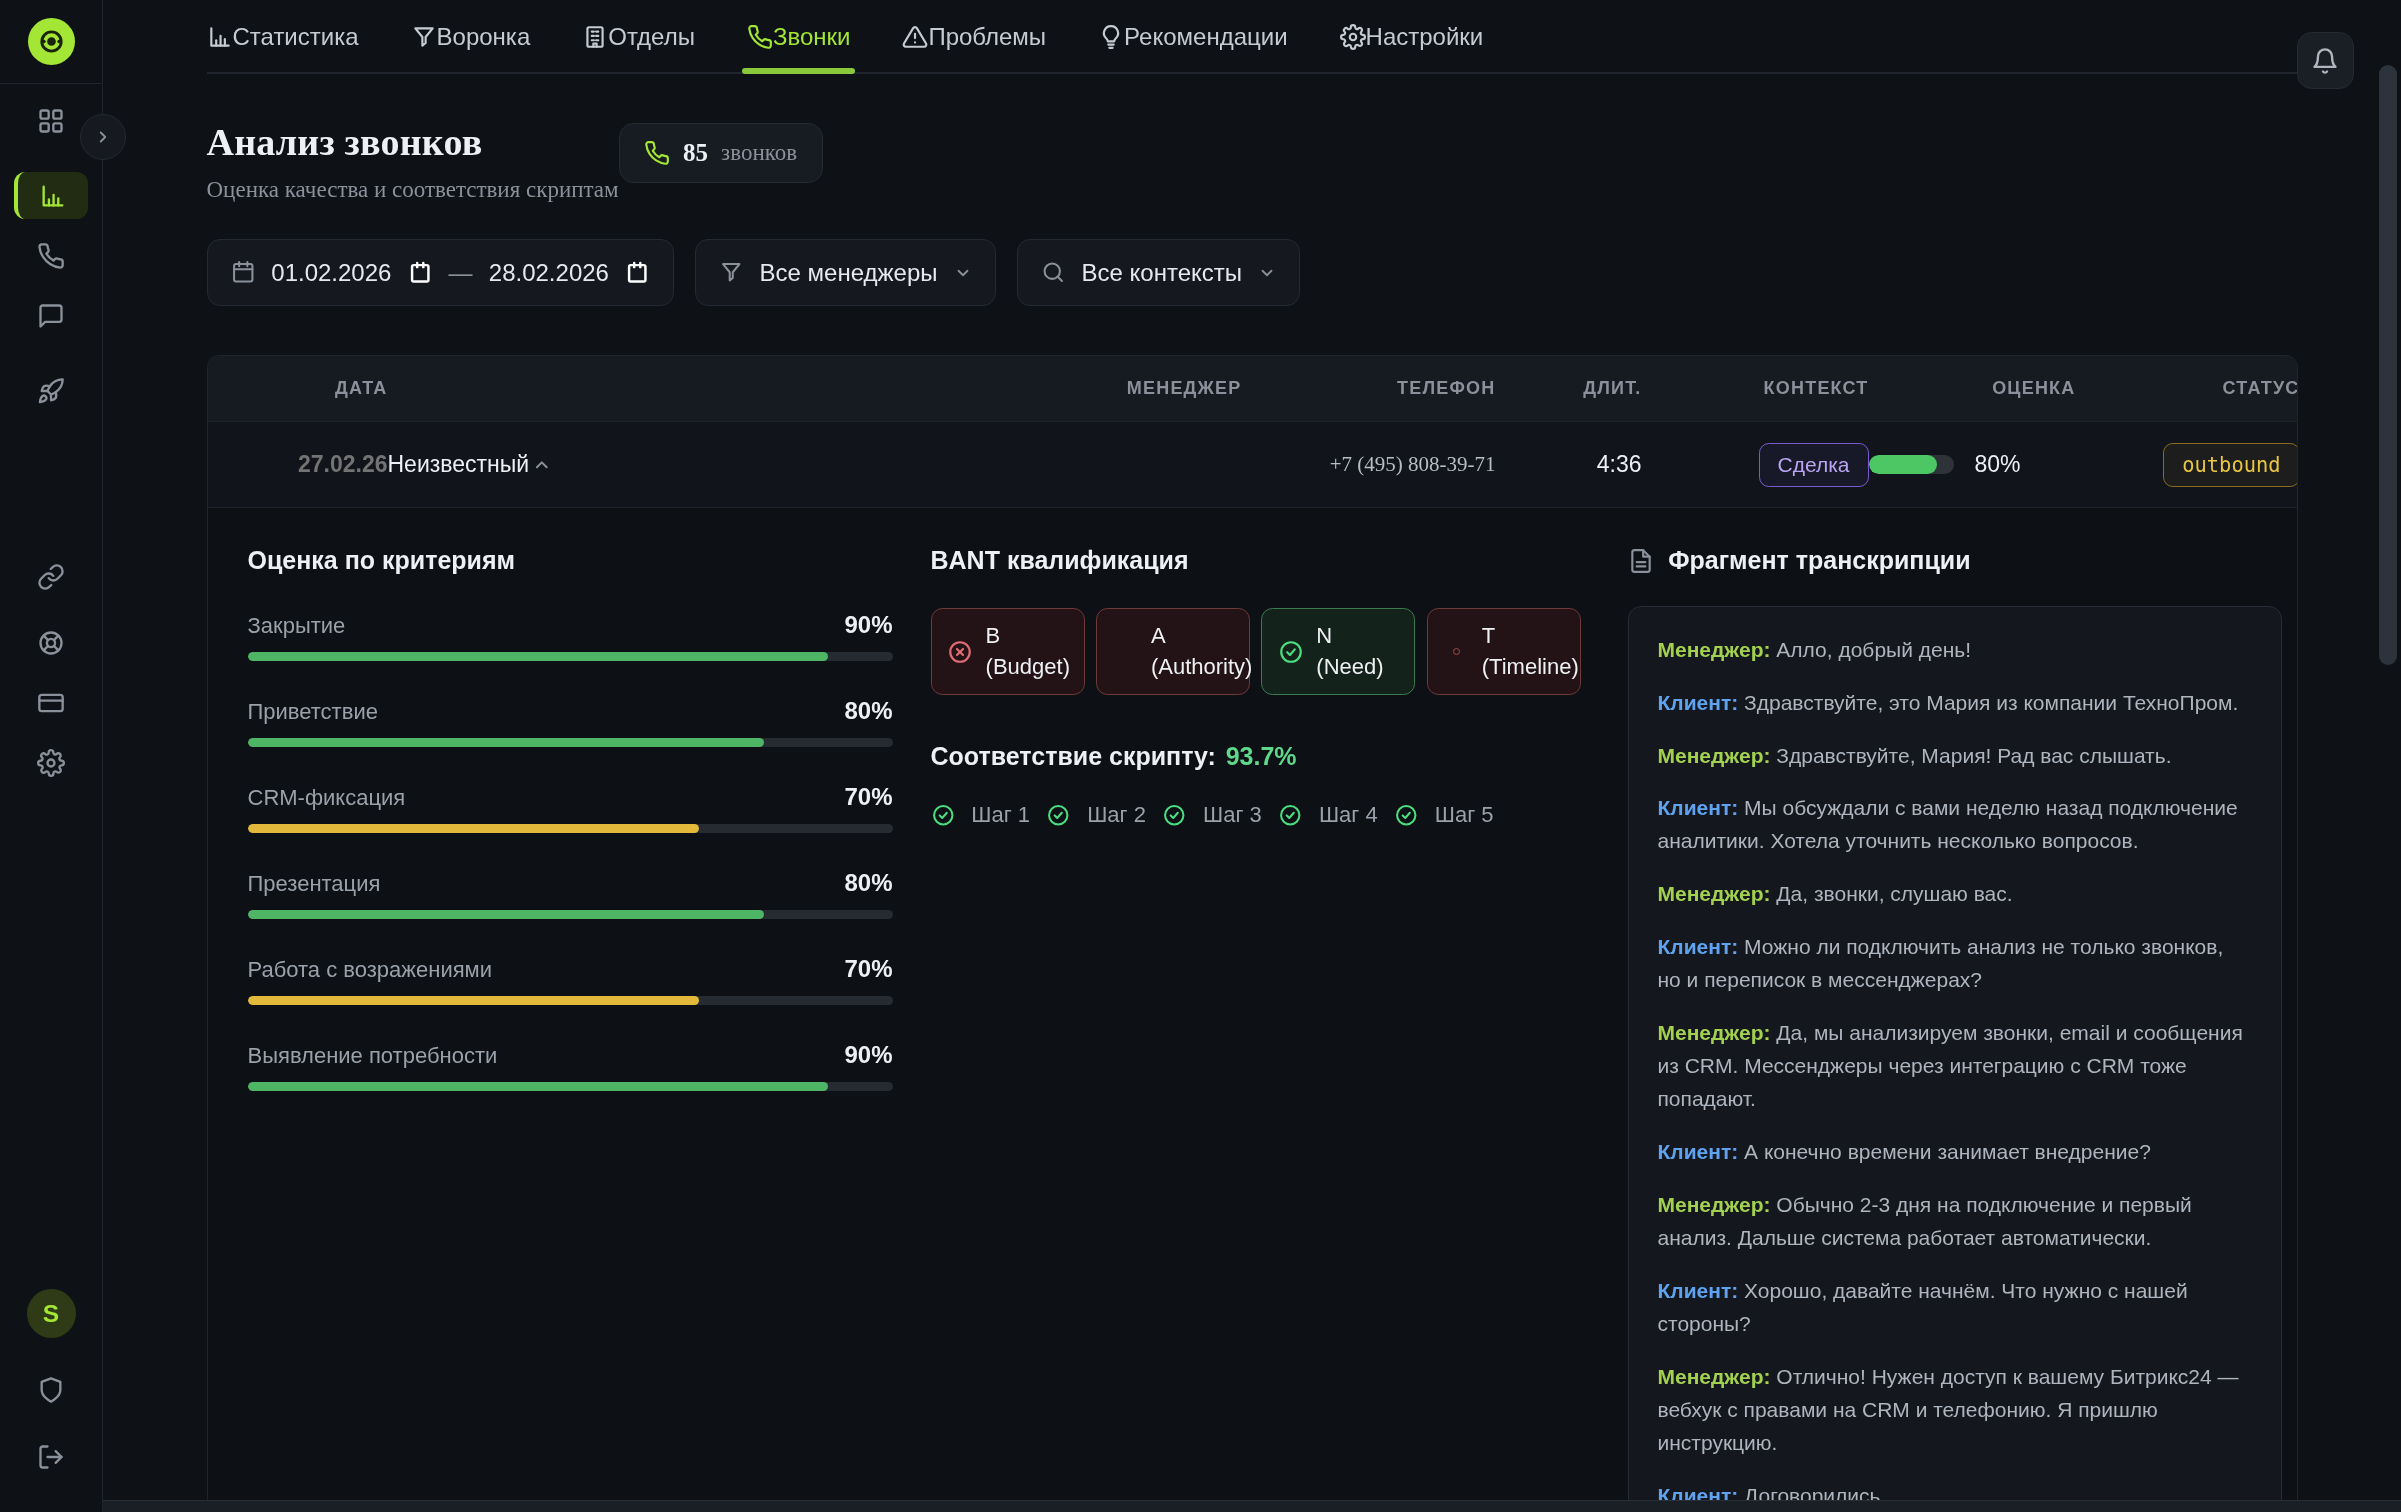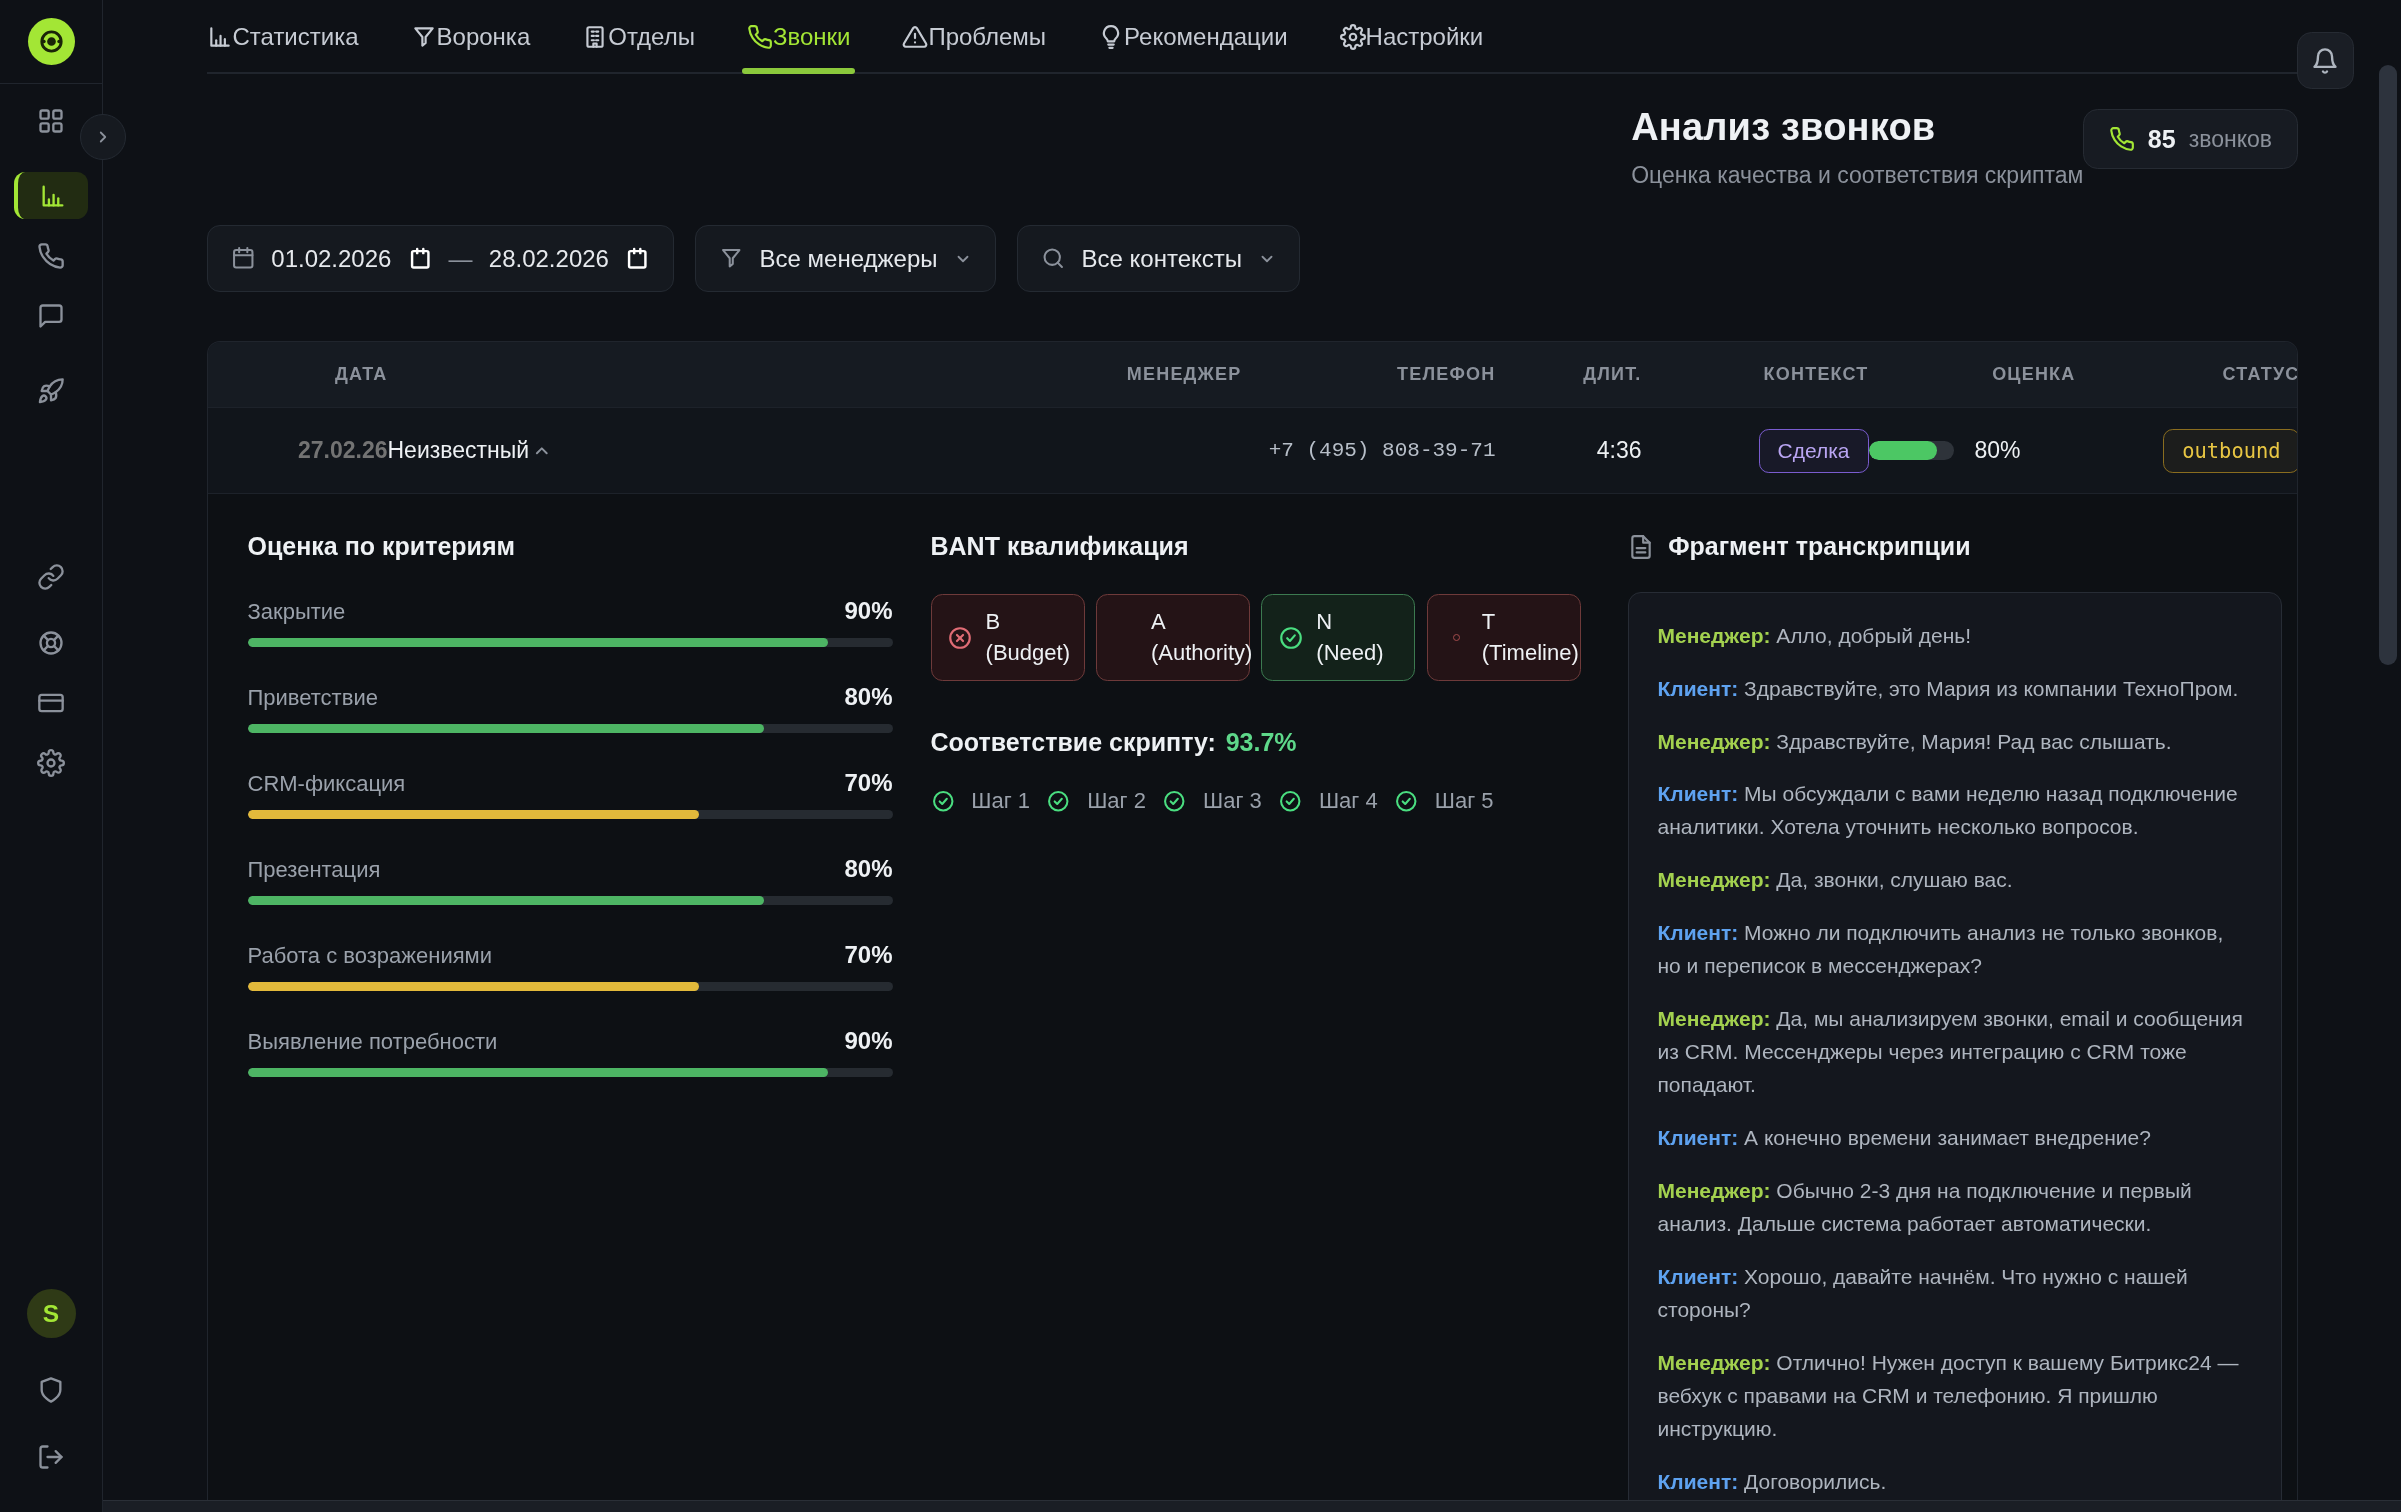--- a/index.html
+++ b/index.html
@@ -40,21 +40,21 @@
   .topnav{height:74px;display:flex;align-items:center;gap:52px;position:relative;}
   .topnav:after{content:"";position:absolute;left:0;bottom:0;width:2119px;height:1.6px;background:var(--border);}
   .tab{display:flex;align-items:center;color:#c6cbd3;font-size:24px;cursor:pointer;position:relative;height:100%;}
   .tab svg{width:26px;height:26px;}
   .tab.active{color:var(--lime);}
   .tab.active:after{content:"";position:absolute;left:-4.9px;right:-4.9px;bottom:0;height:5.7px;border-radius:3.3px;background:var(--lime-dim);z-index:2;}
   .bell{position:absolute;top:32px;right:-56px;width:57px;height:57px;border-radius:14.7px;background:#1a1e25;
     border:1.6px solid #262b33;color:#aeb5bf;display:flex;align-items:center;justify-content:center;cursor:pointer;z-index:4;}
   .bell svg{width:28px;height:28px;}
 
-  .pagehead{display:flex;align-items:flex-start;justify-content:flex-end;margin-top:32px;}
+  .pagehead{display:flex;align-items:flex-start;justify-content:flex-start;margin-top:46px;font-family:Liberation Serif, serif;}
   .pagehead h1{font-size:38px;font-weight:700;color:var(--txt);letter-spacing:0.2px;}
   .pagehead .sub{font-size:23px;color:var(--txt2);margin-top:13px;}
   .calls-badge{display:flex;align-items:center;gap:13px;height:60px;padding:0 24.5px;border-radius:14.7px;
     background:#171b22;border:1.6px solid #262b33;margin-top:3.3px;}
   .calls-badge svg{width:26px;height:26px;color:var(--lime);}
   .calls-badge .num{font-size:25px;font-weight:600;color:var(--txt);}
   .calls-badge .lbl{font-size:23px;color:var(--txt2);}
 
   .filters{display:flex;gap:21px;margin-top:36px;}
   .fbox{display:flex;align-items:center;gap:16.3px;height:67px;padding:0 23px;border-radius:13px;
@@ -68,21 +68,21 @@
   .tablewrap{margin-top:49px;background:var(--panel2);border:0.8px solid var(--border);border-bottom:none;
     border-radius:13px 13px 0 0;overflow:hidden;}
   .trow{display:grid;grid-template-columns:140px 854px 254px 146px 227px 207px 224px;align-items:center;padding-left:40px;text-align:right;}
   .thead{background:var(--head);height:65px;}
   .thead .th{font-size:18px;font-weight:700;letter-spacing:1.2px;color:var(--txt2);text-transform:uppercase;}
   .tdata{height:87px;border-top:1.6px solid #1d222a;border-bottom:1.6px solid #1d222a;}
   .td{font-size:23px;color:var(--txt);}
   .td.dim{color:#737373;font-weight:bold;}
   .manager-cell{display:flex;align-items:center;gap:3px;font-weight:400;cursor:pointer;}
   .manager-cell svg{width:19.6px;height:19.6px;color:var(--txt2);}
-  .mono{font-family:Liberation Mono, monospace;font-size:21px;color:#b7bec8;}
+  .mono{font-family:Liberation Serif, serif;font-size:21px;color:#b7bec8;}
   .badge{display:inline-flex;align-items:center;justify-content:center;height:44px;padding:0 18px;
     border-radius:9.8px;font-size:21px;}
   .badge.ctx{color:var(--purple);border:1.6px solid var(--purple-b);background:rgba(122,92,207,.07);}
   .badge.status{color:var(--amber);border:1.6px solid var(--amber-b);background:rgba(232,198,67,.05);font-family:"DejaVu Sans Mono",monospace;font-size:20.4px;}
   .score-cell{display:flex;align-items:center;gap:21px;}
   .pill{width:85px;height:19.6px;border-radius:9.8px;background:#2e333a;overflow:hidden;}
   .pill>i{display:block;height:100%;border-radius:9.8px;background:var(--green2);}
 
   
   .detail{background:var(--bg-deep);display:grid;grid-template-columns:645px 695px 1fr;

